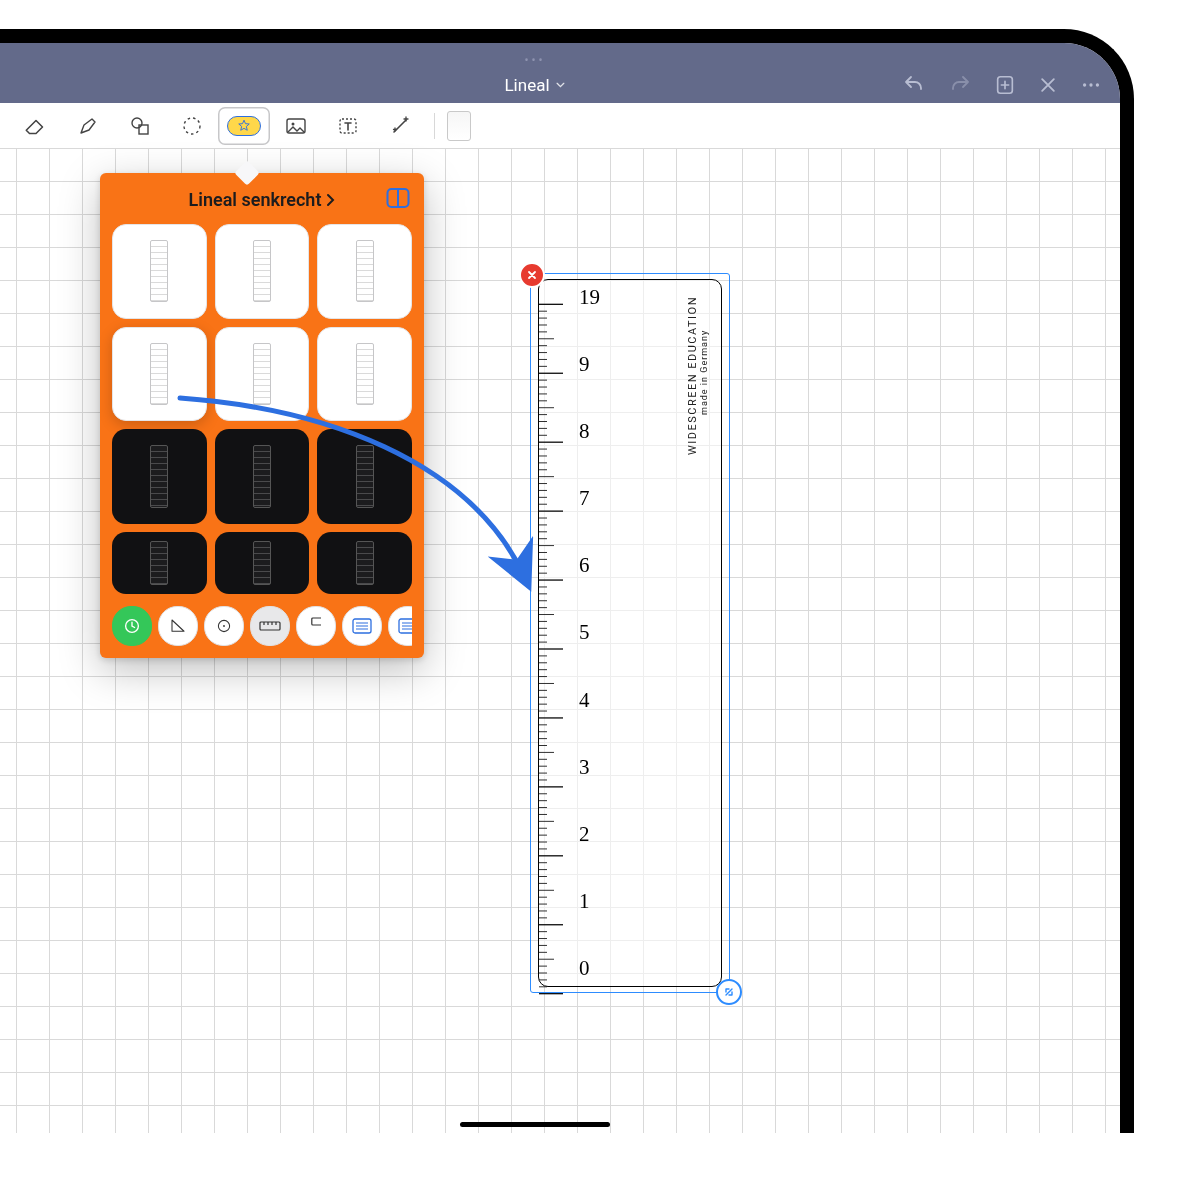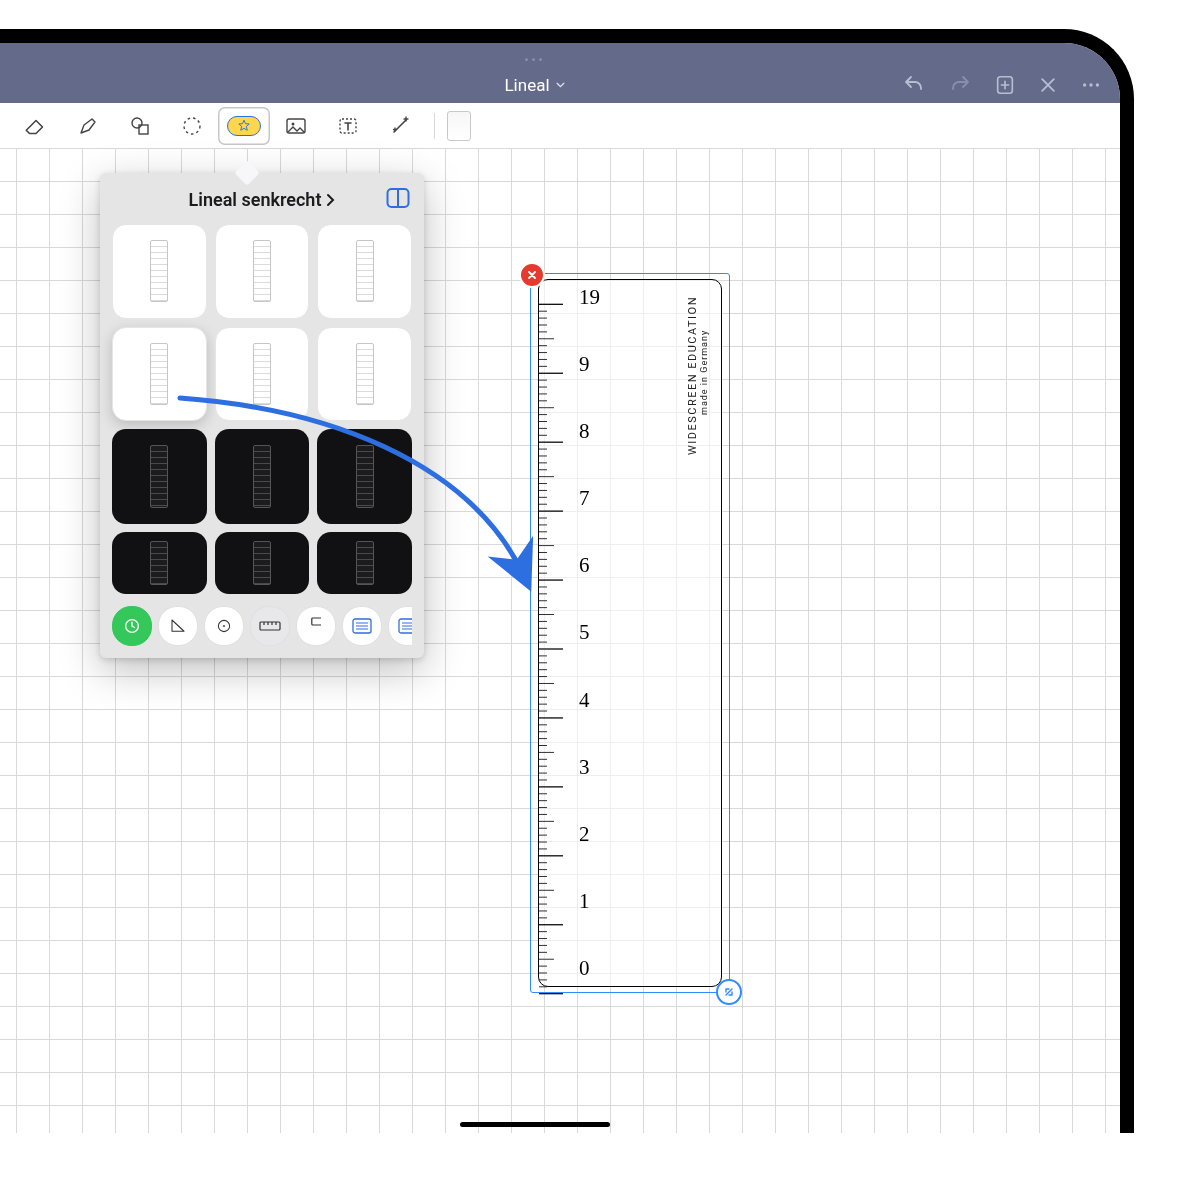--- a/index.html
+++ b/index.html
@@ -13,21 +13,21 @@
 .tb-actions .icn{color:#b8bdd2;cursor:pointer;}
 .tb-actions .icn svg{display:block;}
 .toolbar{position:absolute;top:60px;left:0;right:0;height:45px;background:#fff;border-bottom:1px solid #e3e3e3;display:flex;align-items:center;padding:0 8px;gap:0;}
 .tool{width:52px;height:38px;display:flex;align-items:center;justify-content:center;color:#3c3c3c;cursor:pointer;border-radius:7px;}
 .tool.active{background:#fff;box-shadow:inset 0 0 0 1.5px #c7c7c9;}
 .tool.star{color:#2d6fe0;}
 .tool.star span{background:#ffd74a;border-radius:12px;padding:2px 9px;display:flex;align-items:center;border:1.5px solid #2d6fe0;}
 .divider{width:1px;height:26px;background:#d8d8d8;margin:0 8px;}
 .thumb{width:22px;height:28px;border:1px solid #c9c9c9;border-radius:3px;background:linear-gradient(#f6f6f6,#fff);margin-left:4px;}
 .canvas{position:absolute;top:105px;left:0;right:0;bottom:0;background-image:linear-gradient(#d9d9d9 1px,transparent 1px),linear-gradient(90deg,#d9d9d9 1px,transparent 1px);background-size:33px 33px;}
-.popover{position:absolute;top:130px;left:150px;width:300px;background:#e5e5e5;border-radius:6px;box-shadow:0 12px 40px rgba(0,0,0,.25),0 2px 6px rgba(0,0,0,.15);padding:12px;}
+.popover{position:absolute;top:130px;left:150px;width:300px;background:#f97316;border-radius:6px;box-shadow:0 12px 40px rgba(0,0,0,.25),0 2px 6px rgba(0,0,0,.15);padding:12px;}
 .pop-caret{position:absolute;top:-9px;left:138px;width:18px;height:18px;background:#f7f7f9;transform:rotate(45deg);border-radius:3px;}
 .pop-head{display:flex;align-items:center;justify-content:center;position:relative;padding:4px 0 14px;}
 .pop-title{font-size:18px;font-weight:600;color:#1c1c1e;display:flex;align-items:center;gap:4px;cursor:pointer;}
 .pop-split{position:absolute;right:2px;top:2px;color:#2d6fe0;}
 .grid{display:grid;grid-template-columns:repeat(3,1fr);gap:8px;}
 .card{aspect-ratio:1;border-radius:14px;display:flex;align-items:center;justify-content:center;padding:8px;cursor:pointer;}
 .card.light{background:#fff;border:1px solid #e5e5e7;}
 .card.light.sel{box-shadow:0 4px 14px rgba(0,0,0,.18);}
 .card.dark{background:#111113;}
 .mini-ruler{height:78%;width:16px;border:1px solid #c6c6c8;border-radius:2px;background:repeating-linear-gradient(#fff,#fff 5px,#dadada 5px,#dadada 6px);}

